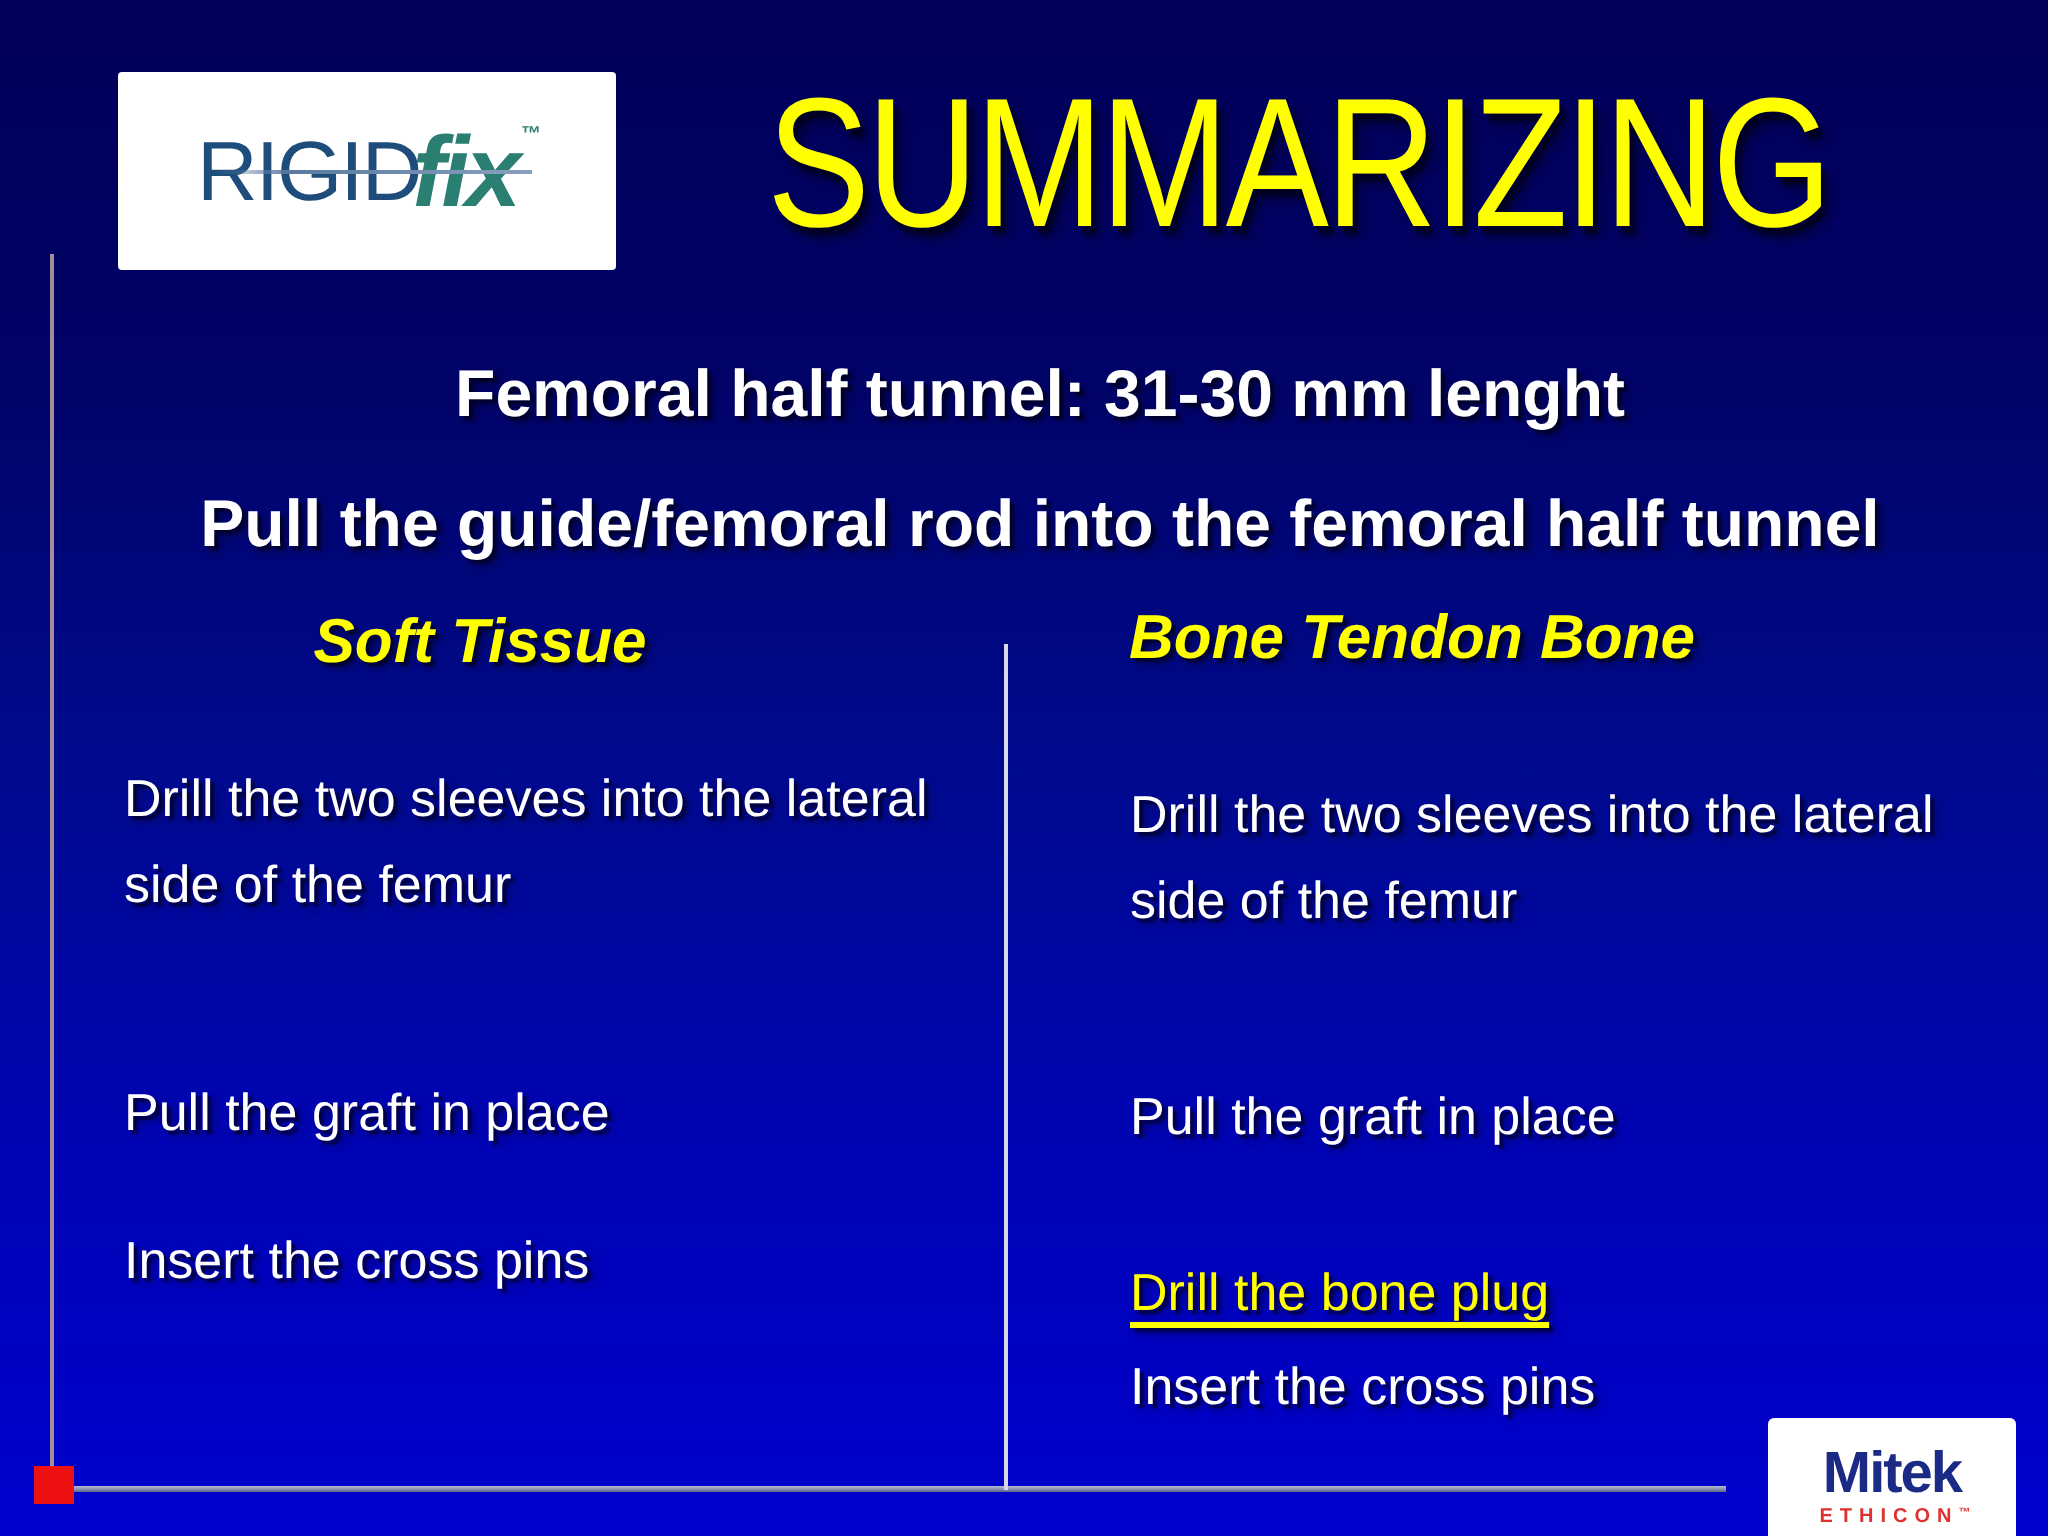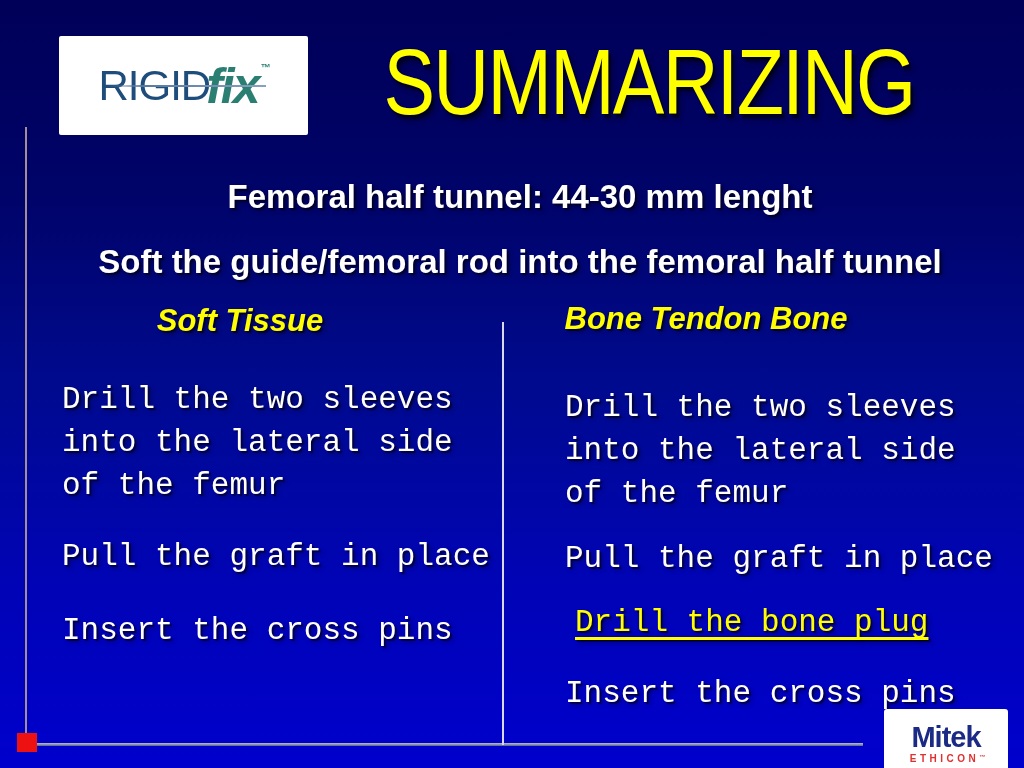--- a/index.html
+++ b/index.html
@@ -30,27 +30,27 @@
     transform:scaleX(0.84);transform-origin:center;
     text-shadow:3px 4px 2px rgba(0,0,20,0.65),5px 6px 6px rgba(0,0,0,0.35);}
   
   .ts{text-shadow:2px 2px 1px rgba(0,0,20,0.6),3px 3px 4px rgba(0,0,0,0.35);}
   .intro{left:30px;width:980px;text-align:center;color:#ffffff;font-size:33px;font-weight:bold;}
   .intro1{top:178px;}
   .intro2{top:243px;}
   .col-heading{color:#ffff00;font-size:31px;font-weight:bold;text-align:center;font-style:italic;}
   .heading-left{left:20px;top:303px;width:440px;}
   .heading-right{left:476px;top:301px;width:460px;}
-  .body-text{color:#ffffff;font-size:31px;line-height:43px;width:432px;font-family:Liberation Mono, monospace;}
+  .body-text{color:#ffffff;font-size:26px;line-height:43px;width:432px;}
   .lp1{left:62px;top:378px;}
   .lp2{left:62px;top:535px;}
   .lp3{left:62px;top:609px;}
   .rp1{left:565px;top:386px;}
   .rp2{left:565px;top:537px;}
-  .rp3{left:565px;top:601px;margin-left:10px;}
+  .rp3{left:565px;top:625px;}
   .rp4{left:565px;top:672px;}
   .link-item{color:#ffff00;text-decoration:underline;text-decoration-thickness:3px;text-underline-offset:6px;cursor:pointer;}
   
   .mitek-box{left:884px;top:709px;width:124px;height:68px;background:#ffffff;border-radius:3px;
     display:flex;flex-direction:column;align-items:center;justify-content:center;}
   .mitek-name{color:#1b2a85;font-size:29px;font-weight:bold;letter-spacing:-1px;line-height:1;}
   .mitek-division{color:#e03030;font-size:10px;font-weight:bold;letter-spacing:3.5px;line-height:1;margin-top:2px;margin-left:3px;}
   .mitek-tm{font-size:6px;letter-spacing:0;vertical-align:top;}
 </style>
 </head>
@@ -65,22 +65,22 @@
   <div class="rigidfix-inner">
     <span class="rigid-word">RIGID</span>
       <span class="fix-word">fix</span>
       <span class="fix-tm">™</span>
     <div class="needle"></div>
   </div>
 </div>
 
 <div class="abs slide-title">SUMMARIZING</div>
 
-<div class="abs intro intro1 ts">Femoral half tunnel: 44-30 mm lenght</div>
-<div class="abs intro intro2 ts">Soft the guide/femoral rod into the femoral half tunnel</div>
+<div class="abs intro intro1 ts">Femoral half tunnel: 31-30 mm lenght</div>
+<div class="abs intro intro2 ts">Pull the guide/femoral rod into the femoral half tunnel</div>
 
 <div class="abs col-heading heading-left ts">Soft Tissue</div>
 <div class="abs col-heading heading-right ts">Bone Tendon Bone</div>
 
 <div class="abs body-text lp1 ts">Drill the two sleeves into the lateral side of the femur</div>
 <div class="abs body-text lp2 ts">Pull the graft in place</div>
 <div class="abs body-text lp3 ts">Insert the cross pins</div>
 
 <div class="abs body-text rp1 ts">Drill the two sleeves into the lateral side of the femur</div>
 <div class="abs body-text rp2 ts">Pull the graft in place</div>

